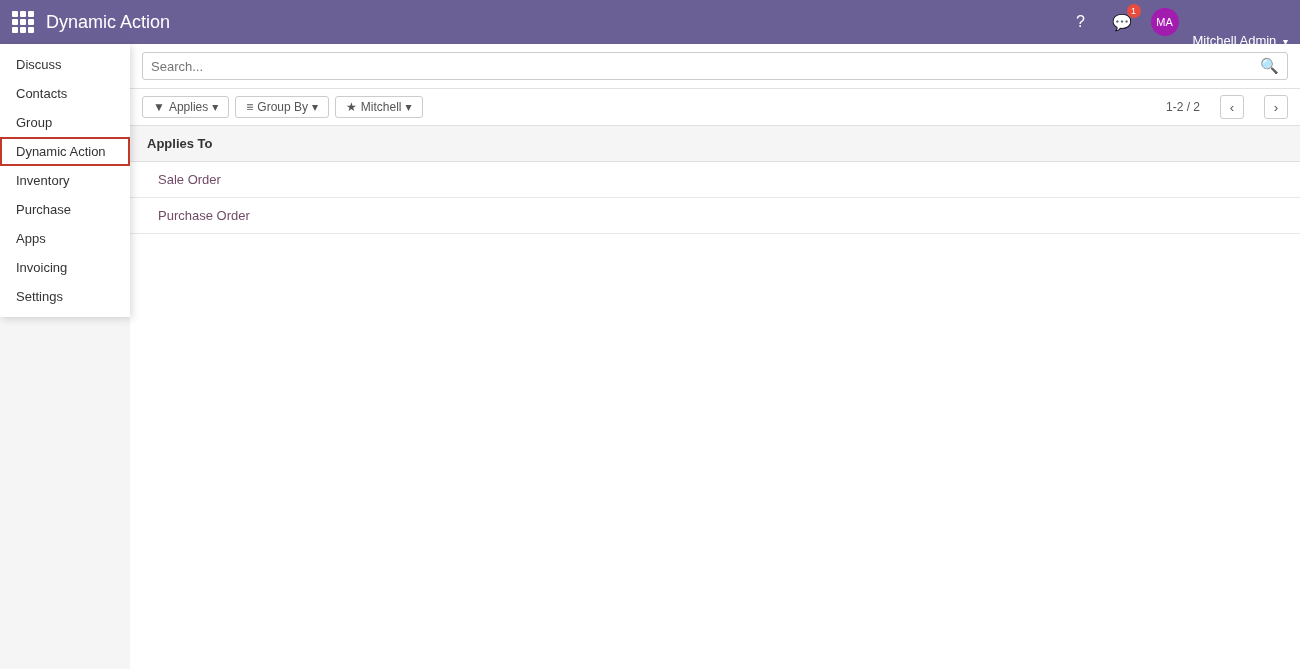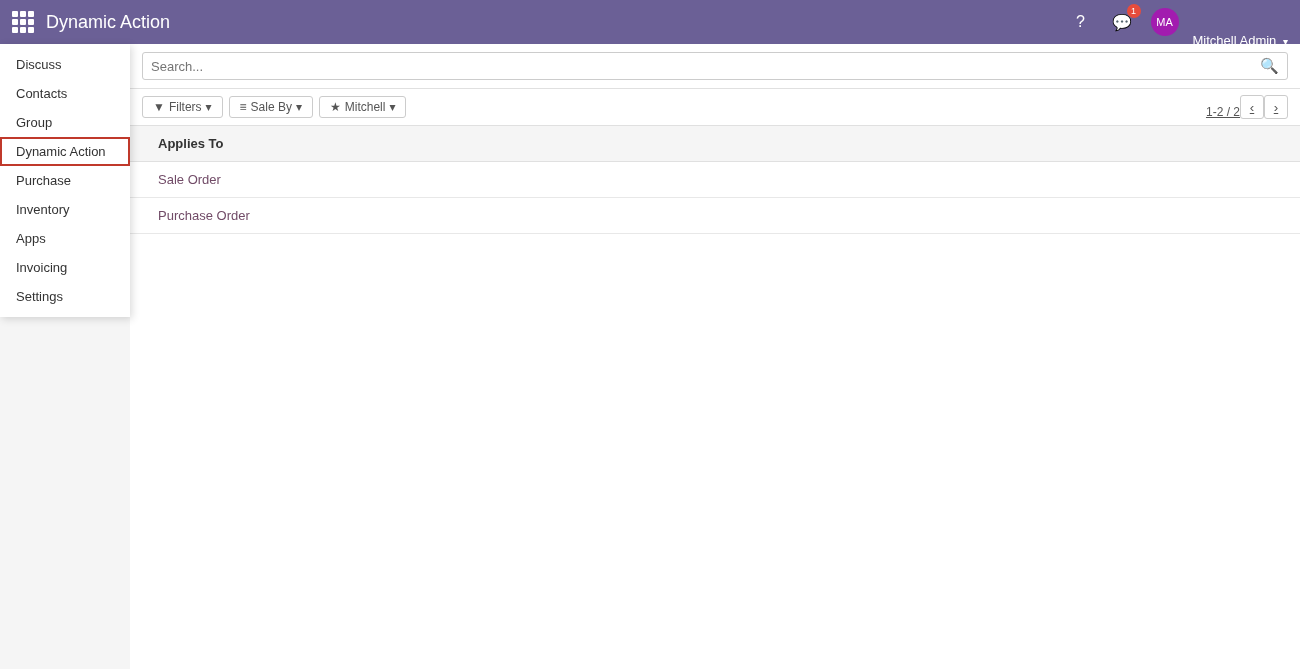--- a/index.html
+++ b/index.html
@@ -178,25 +178,24 @@
       font-size: 12px;
       cursor: pointer;
       display: flex;
       align-items: center;
       gap: 4px;
       color: #555;
     }
     .pagination {
       margin-left: auto;
       display: flex;
-      align-items: flex-end;
-      gap: 0;
+      align-items: center;
+      gap: 20px;
       color: #555;
       font-size: 12px;
-      text-decoration: underline;
     }
     .pag-btn {
       background: none;
       border: 1px solid #ccc;
       border-radius: 3px;
       width: 24px;
       height: 24px;
       cursor: pointer;
       display: flex;
       align-items: center;
@@ -211,21 +210,21 @@
       overflow-y: auto;
     }
     table {
       width: 100%;
       border-collapse: collapse;
     }
     thead tr {
       background: #f5f5f5;
     }
     th {
-      padding: 10px 28px;
+      padding: 10px 17px;
       text-align: left;
       font-weight: bold;
       font-size: 13px;
       color: #333;
       border-bottom: 1px solid #e0e0e0;
     }
     td {
       padding: 10px 28px;
       border-bottom: 1px solid #e8e8e8;
       font-size: 13px;
@@ -264,48 +263,48 @@
       <span class="dropdown-caret">▾</span>
     </span>
   </div>
 </div>
 
 <div class="sidebar-menu">
   <div class="sidebar-menu-item">Discuss</div>
   <div class="sidebar-menu-item">Contacts</div>
   <div class="sidebar-menu-item">Group</div>
   <div class="sidebar-menu-item active">Dynamic Action</div>
+  <div class="sidebar-menu-item">Inventory</div>
   <div class="sidebar-menu-item">Purchase</div>
-  <div class="sidebar-menu-item">Inventory</div>
   <div class="sidebar-menu-item">Apps</div>
   <div class="sidebar-menu-item">Invoicing</div>
   <div class="sidebar-menu-item">Settings</div>
 </div>
 
 <div class="layout">
   <div class="main-content" style="margin-left: 130px;">
 
     <div class="toolbar">
       <div class="search-box">
         <input class="search-input" type="text" placeholder="Search..." style="">
         <button class="search-btn">
           <span>🔍</span>
         </button>
       </div>
     </div>
 
     <div class="filter-bar">
       <button class="filter-btn">
         <span>▼</span>
-        <span>Filters</span>
+        <span>Applies</span>
         <span>▾</span>
       </button>
       <button class="filter-btn">
         <span>≡</span>
-        <span>Sale By</span>
+        <span>Group By</span>
         <span>▾</span>
       </button>
       <button class="filter-btn">
         <span>★</span>
         <span>Mitchell</span>
         <span>▾</span>
       </button>
       <div class="pagination">
         <span>1-2 / 2</span>
         <button class="pag-btn">

